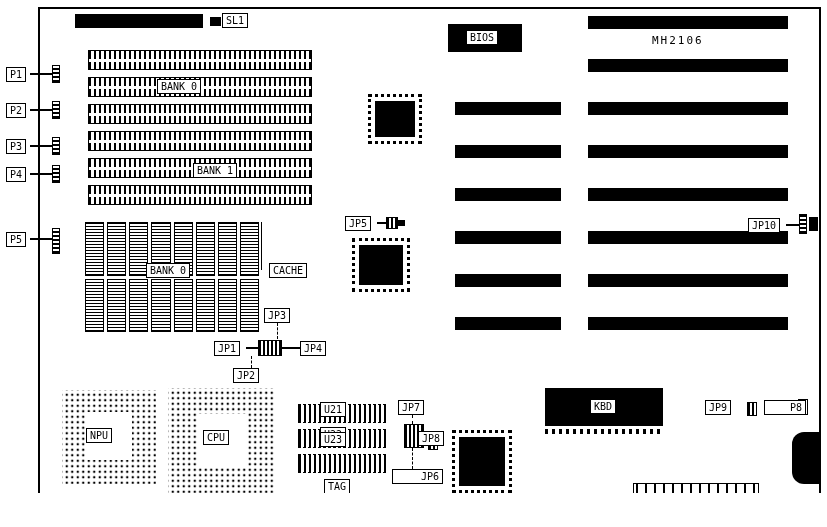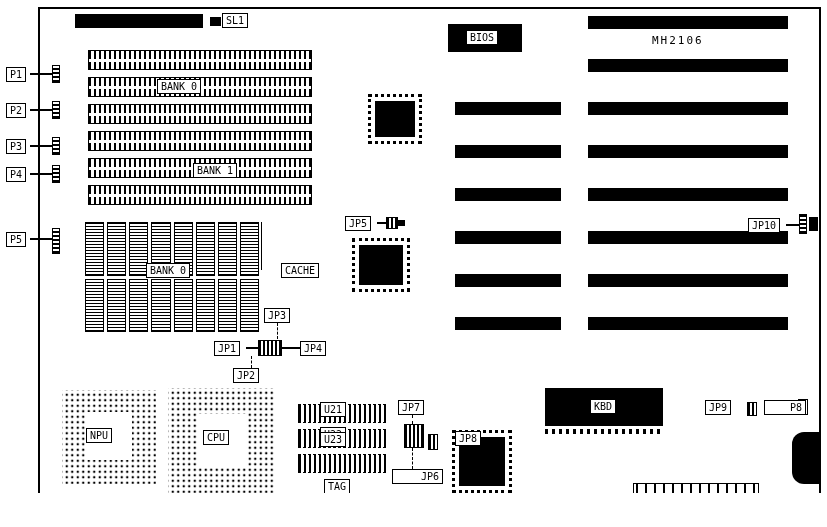--- a/index.html
+++ b/index.html
@@ -109,21 +109,21 @@
     <div class="sram-cell"></div>
     <div class="sram-cell"></div>
     <div class="sram-cell"></div>
     <div class="sram-cell"></div>
     <div class="sram-cell"></div>
     <div class="sram-cell"></div>
     <div class="sram-cell"></div>
   </div>
   <div class="lead-vs" style="left:261px; top:222px; height:48px;"></div>
   <div class="lbl" style="left:146px; top:263px;">BANK 0</div>
-  <div class="lbl" style="left:281px; top:263px;">CACHE</div>
+  <div class="lbl" style="left:269px; top:263px;">CACHE</div>
 
   <div class="lbl" style="left:264px; top:308px;">JP3</div>
   <div class="lead-v" style="left:277px; top:323px; height:16px;"></div>
   <div class="jumper" style="left:258px; top:340px; width:24px; height:16px;"></div>
   <div class="lbl" style="left:214px; top:341px;">JP1</div>
   <div class="lead-h" style="left:246px; top:347px; width:12px;"></div>
   <div class="lbl" style="left:300px; top:341px;">JP4</div>
   <div class="lead-h" style="left:282px; top:347px; width:18px;"></div>
   <div class="lbl" style="left:233px; top:368px;">JP2</div>
   <div class="lead-v" style="left:251px; top:356px; height:12px;"></div>
@@ -189,21 +189,21 @@
   <div class="uchip" style="top:454px;"></div>
   <div class="lbl" style="left:320px; top:402px;">U21</div>
   <div class="lbl" style="left:320px; top:427px;">U22</div>
   <div class="lbl" style="left:320px; top:432px;">U23</div>
   <div class="lbl" style="left:324px; top:479px;">TAG</div>
 
   <div class="lbl" style="left:398px; top:400px;">JP7</div>
   <div class="lead-v" style="left:412px; top:415px; height:9px;"></div>
   <div class="jumper" style="left:404px; top:424px; width:20px; height:24px;"></div>
   <div class="jumper" style="left:428px; top:434px; width:10px; height:16px;"></div>
-  <div class="lbl" style="left:455px; top:431px;">JP8</div>
+  <div class="lbl" style="left:418px; top:431px;">JP8</div>
   <div class="lbl" style="left:392px; top:469px;padding-left:28px;">JP6</div>
   <div class="lead-v" style="left:412px; top:448px; height:21px;"></div>
 
   <div class="rpack">
     <div class="rpack-top"></div>
     <div class="rpack-bot"></div>
   </div>
 
 </div>
 

